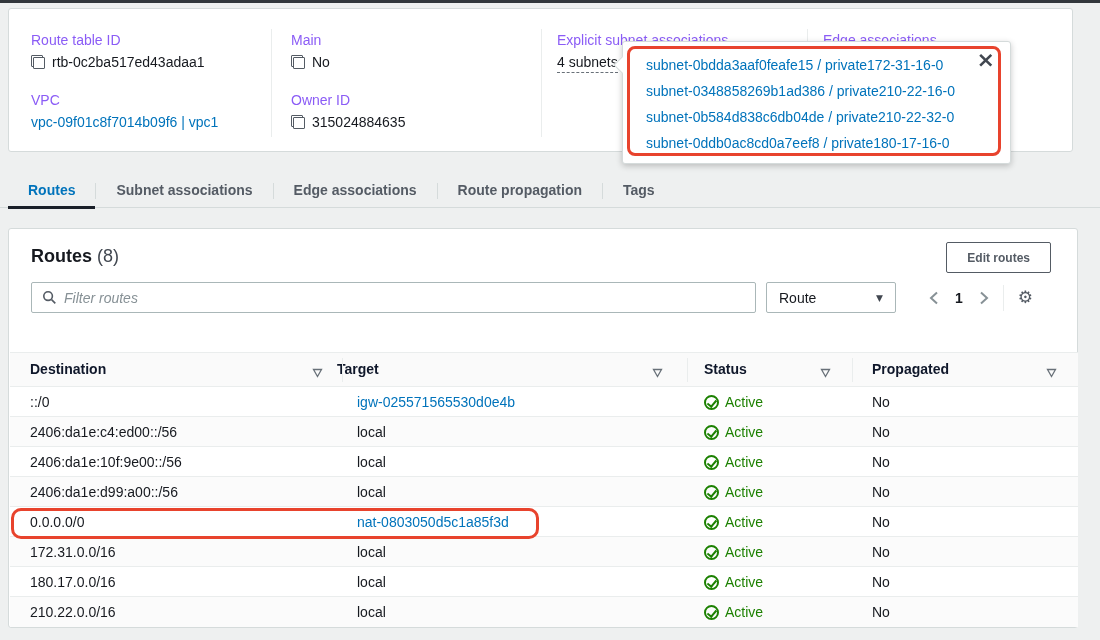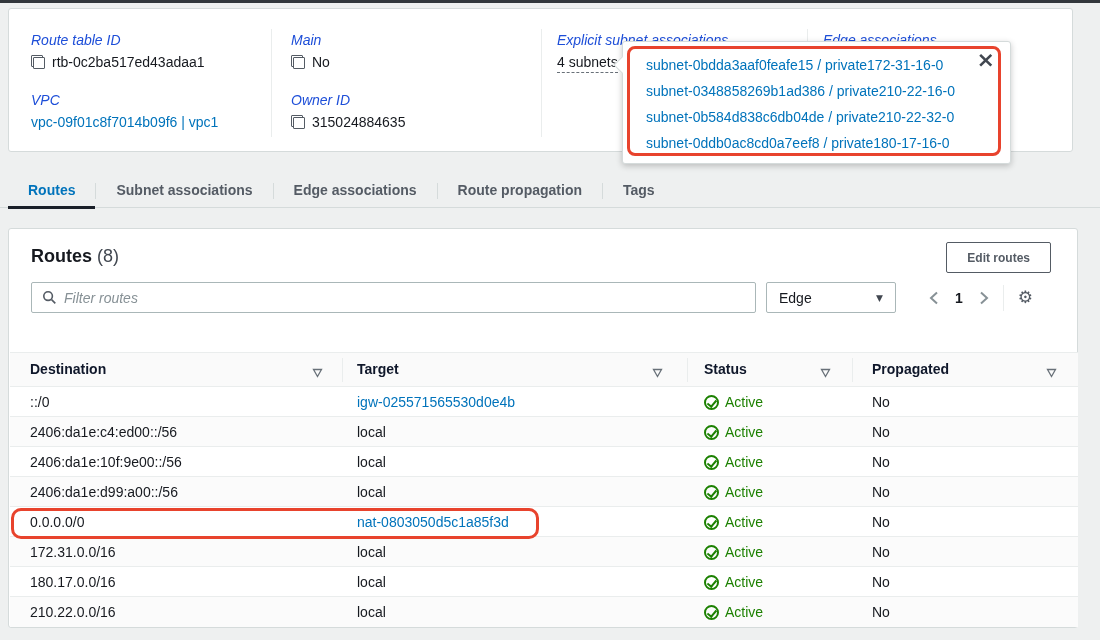--- a/index.html
+++ b/index.html
@@ -10,21 +10,21 @@
     font-size:14px; color:#16191f; position:relative;
   }
   .top-strip { position:absolute; left:0; top:0; width:1100px; height:3px; background:#32373c; }
 
   
   .summary-card {
     position:absolute; left:8px; top:8px; width:1065px; height:144px;
     background:#fff; border:1px solid #d5dbdb; border-radius:3px;
   }
   .v-divider { position:absolute; top:20px; width:1px; height:108px; background:#eaeded; }
-  .field-label { position:absolute; color:#1d4ed8; white-space:nowrap;font-style:italic; }
+  .field-label { position:absolute; color:#8b5cf6; white-space:nowrap; }
   .field-value { position:absolute; display:flex; align-items:center; gap:7px; white-space:nowrap; color:#16191f; }
   .link { color:#0073bb; text-decoration:none; cursor:pointer; }
   .copy-icon { position:relative; width:14px; height:14px; display:inline-block; flex:0 0 auto; }
   .copy-icon::before { content:""; position:absolute; left:0; top:0; width:10px; height:10px; border:1.6px solid #545b64; border-radius:1px; }
   .copy-icon::after  { content:""; position:absolute; right:0; bottom:0; width:10px; height:10px; border:1.6px solid #545b64; border-radius:1px; background:#fff; }
   .subnets-trigger { border-bottom:1px dashed #687078; padding-bottom:2px; cursor:pointer; }
 
   
   .popup {
     position:absolute; left:622px; top:41px; width:389px; height:123px;
@@ -191,21 +191,21 @@
 
   <div class="filter-box">
     <svg width="15" height="15" viewBox="0 0 16 16">
       <circle cx="6.5" cy="6.5" r="4.6" fill="none" stroke="#545b64" stroke-width="1.7"></circle>
       <line x1="10.2" y1="10.2" x2="14.2" y2="14.2" stroke="#545b64" stroke-width="1.7"></line>
     </svg>
     <input type="text" placeholder="Filter routes" style="">
   </div>
 
   <div class="type-select">
-    <span>Edge</span>
+    <span>Route</span>
     <span class="caret">▼</span>
   </div>
 
   <div class="pagination">
     <span class="chev">
       <svg width="10" height="14" viewBox="0 0 10 14">
           <polyline points="8,1.5 2,7 8,12.5" fill="none" stroke="#879196" stroke-width="2"></polyline>
         </svg>
     </span>
     <span class="page-num">1</span>
@@ -213,21 +213,21 @@
       <svg width="10" height="14" viewBox="0 0 10 14">
           <polyline points="2,1.5 8,7 2,12.5" fill="none" stroke="#879196" stroke-width="2"></polyline>
         </svg>
     </span>
     <span class="pag-divider"></span>
     <span class="gear">⚙</span>
   </div>
 
   <div class="tbl-header">
     <span class="th" style="left:20px">Destination</span>
-    <span class="th" style="left:347px">Target</span>
+    <span class="th" style="left:327px">Target</span>
     <span class="th" style="left:694px">Status</span>
     <span class="th" style="left:862px">Propagated</span>
     <span class="th-filter" style="left:302px"><svg width="11" height="10" viewBox="0 0 11 10">
           <path d="M1.5 1.5 L9.5 1.5 L5.5 8.5 Z" fill="none" stroke="#687078" stroke-width="1.3"></path>
         </svg></span>
     <span class="th-filter" style="left:642px"><svg width="11" height="10" viewBox="0 0 11 10">
           <path d="M1.5 1.5 L9.5 1.5 L5.5 8.5 Z" fill="none" stroke="#687078" stroke-width="1.3"></path>
         </svg></span>
     <span class="th-filter" style="left:810px"><svg width="11" height="10" viewBox="0 0 11 10">
           <path d="M1.5 1.5 L9.5 1.5 L5.5 8.5 Z" fill="none" stroke="#687078" stroke-width="1.3"></path>

